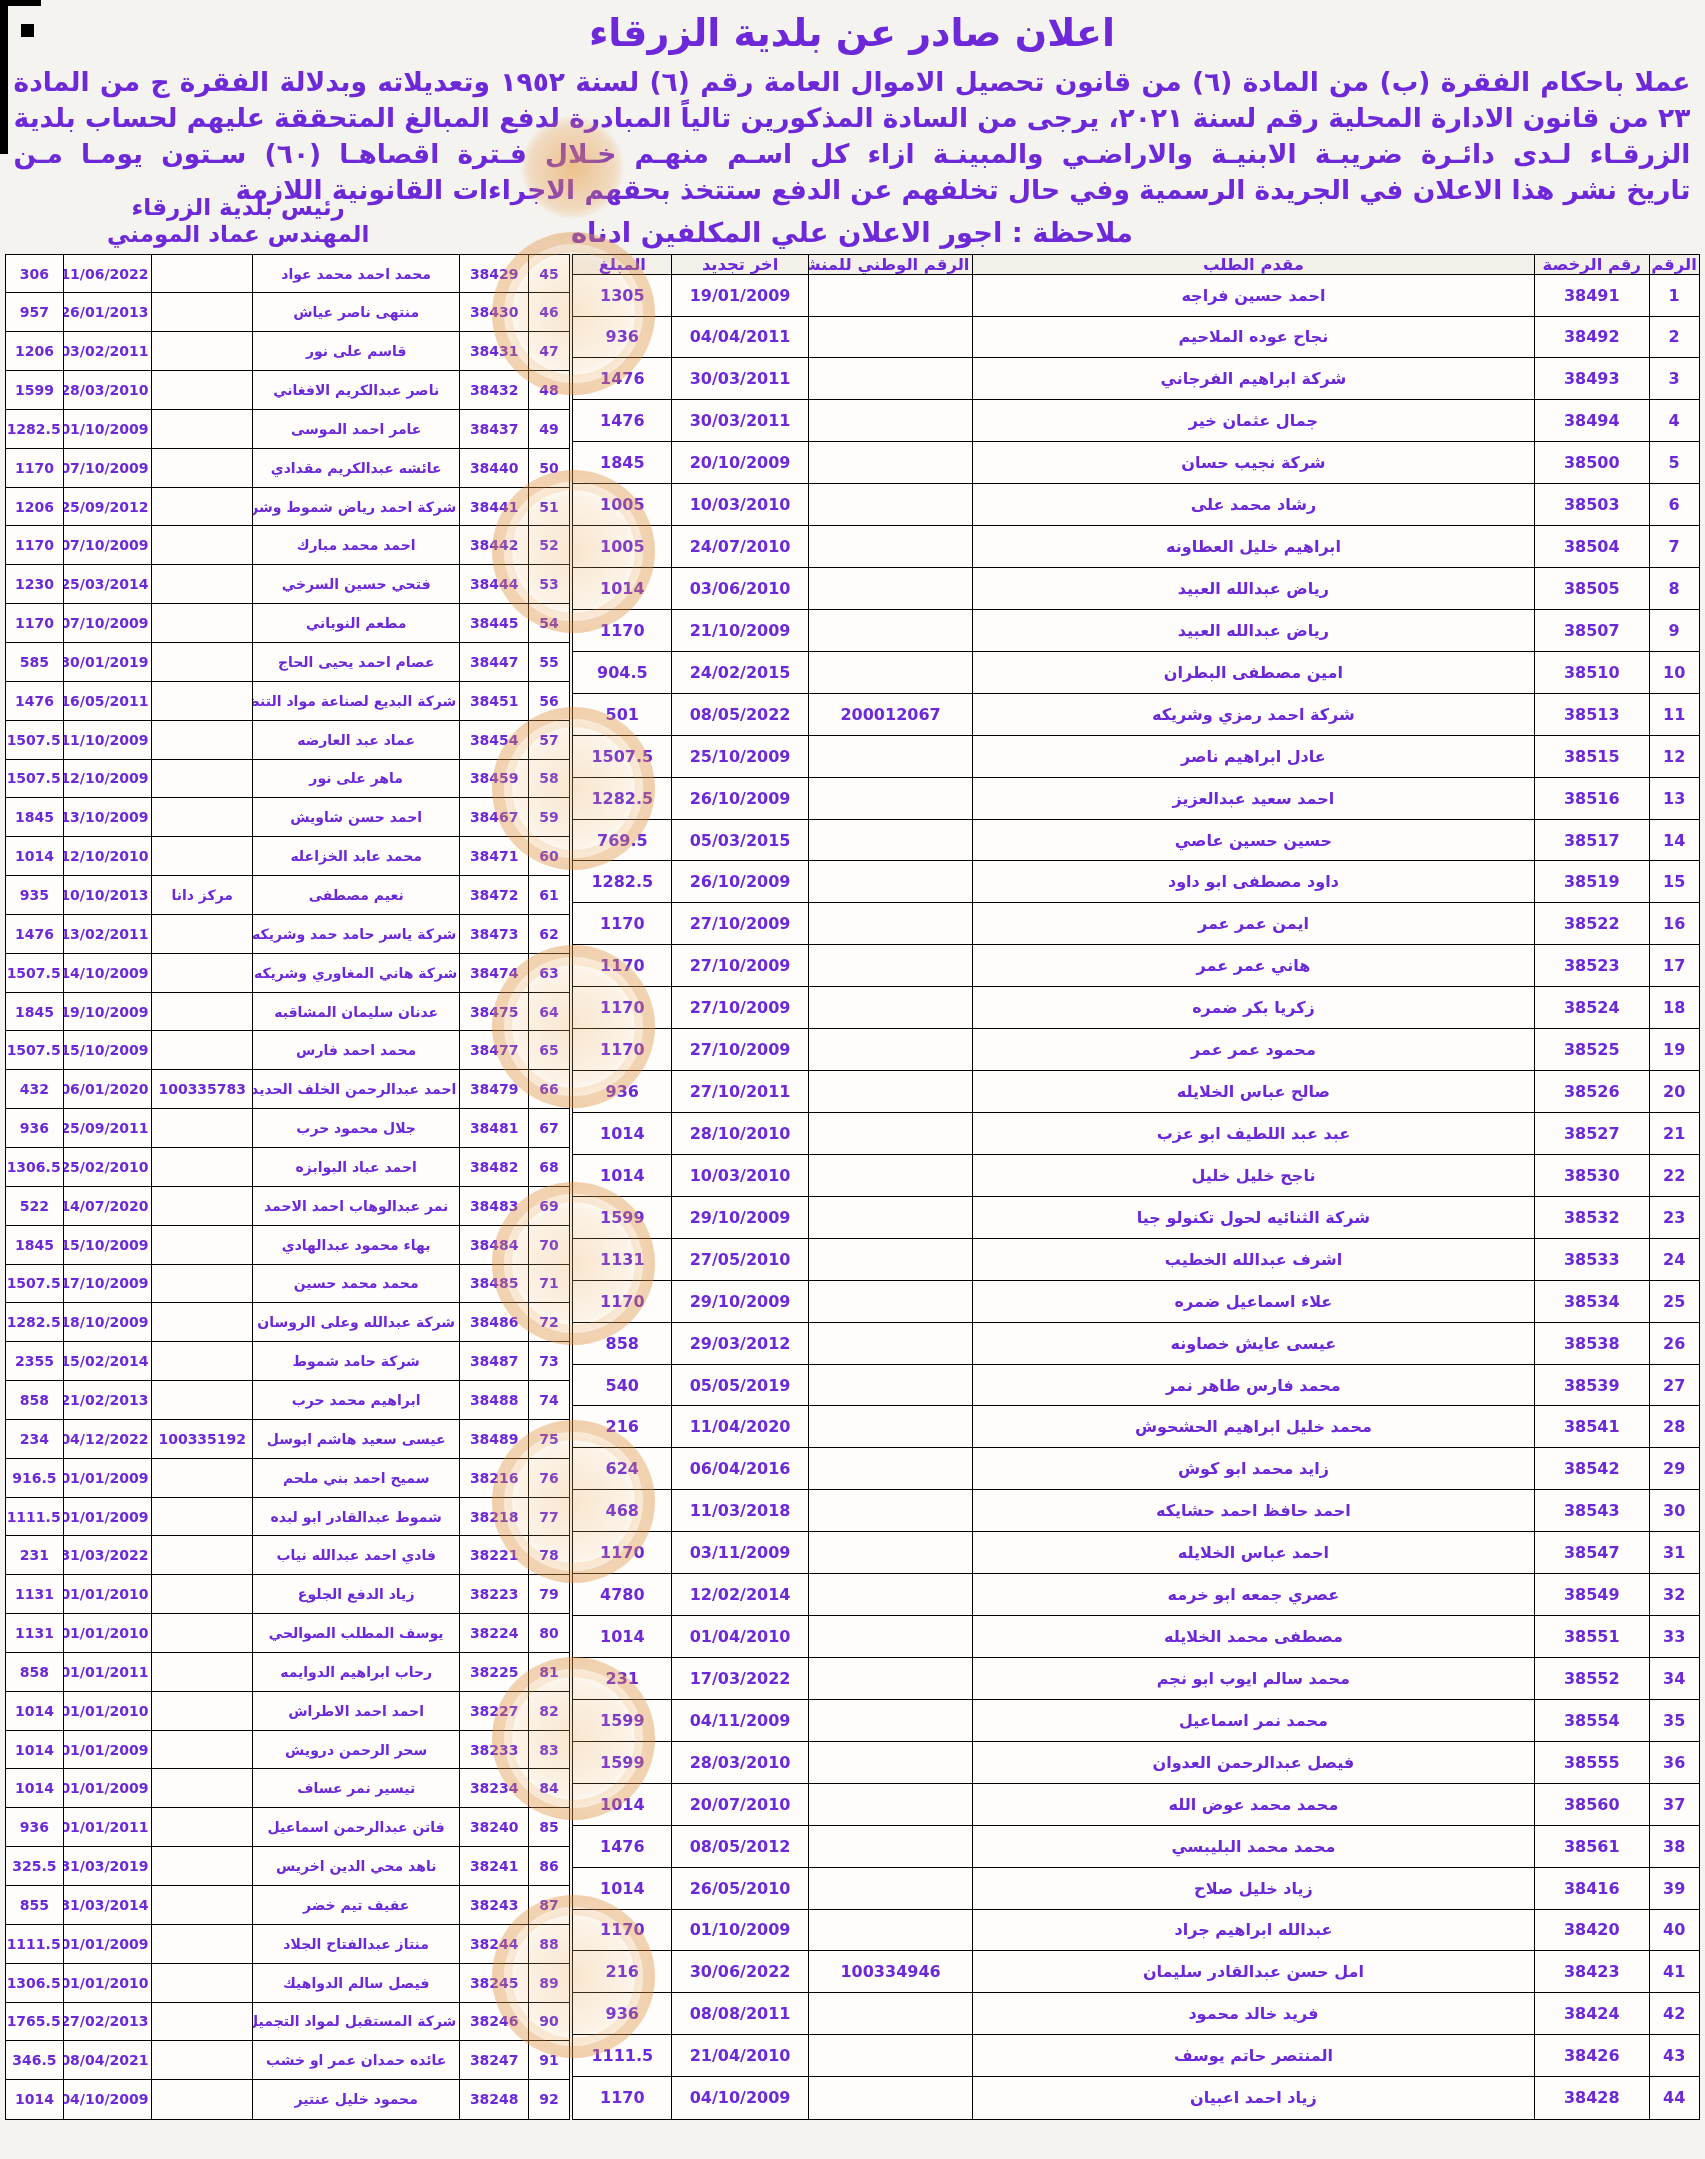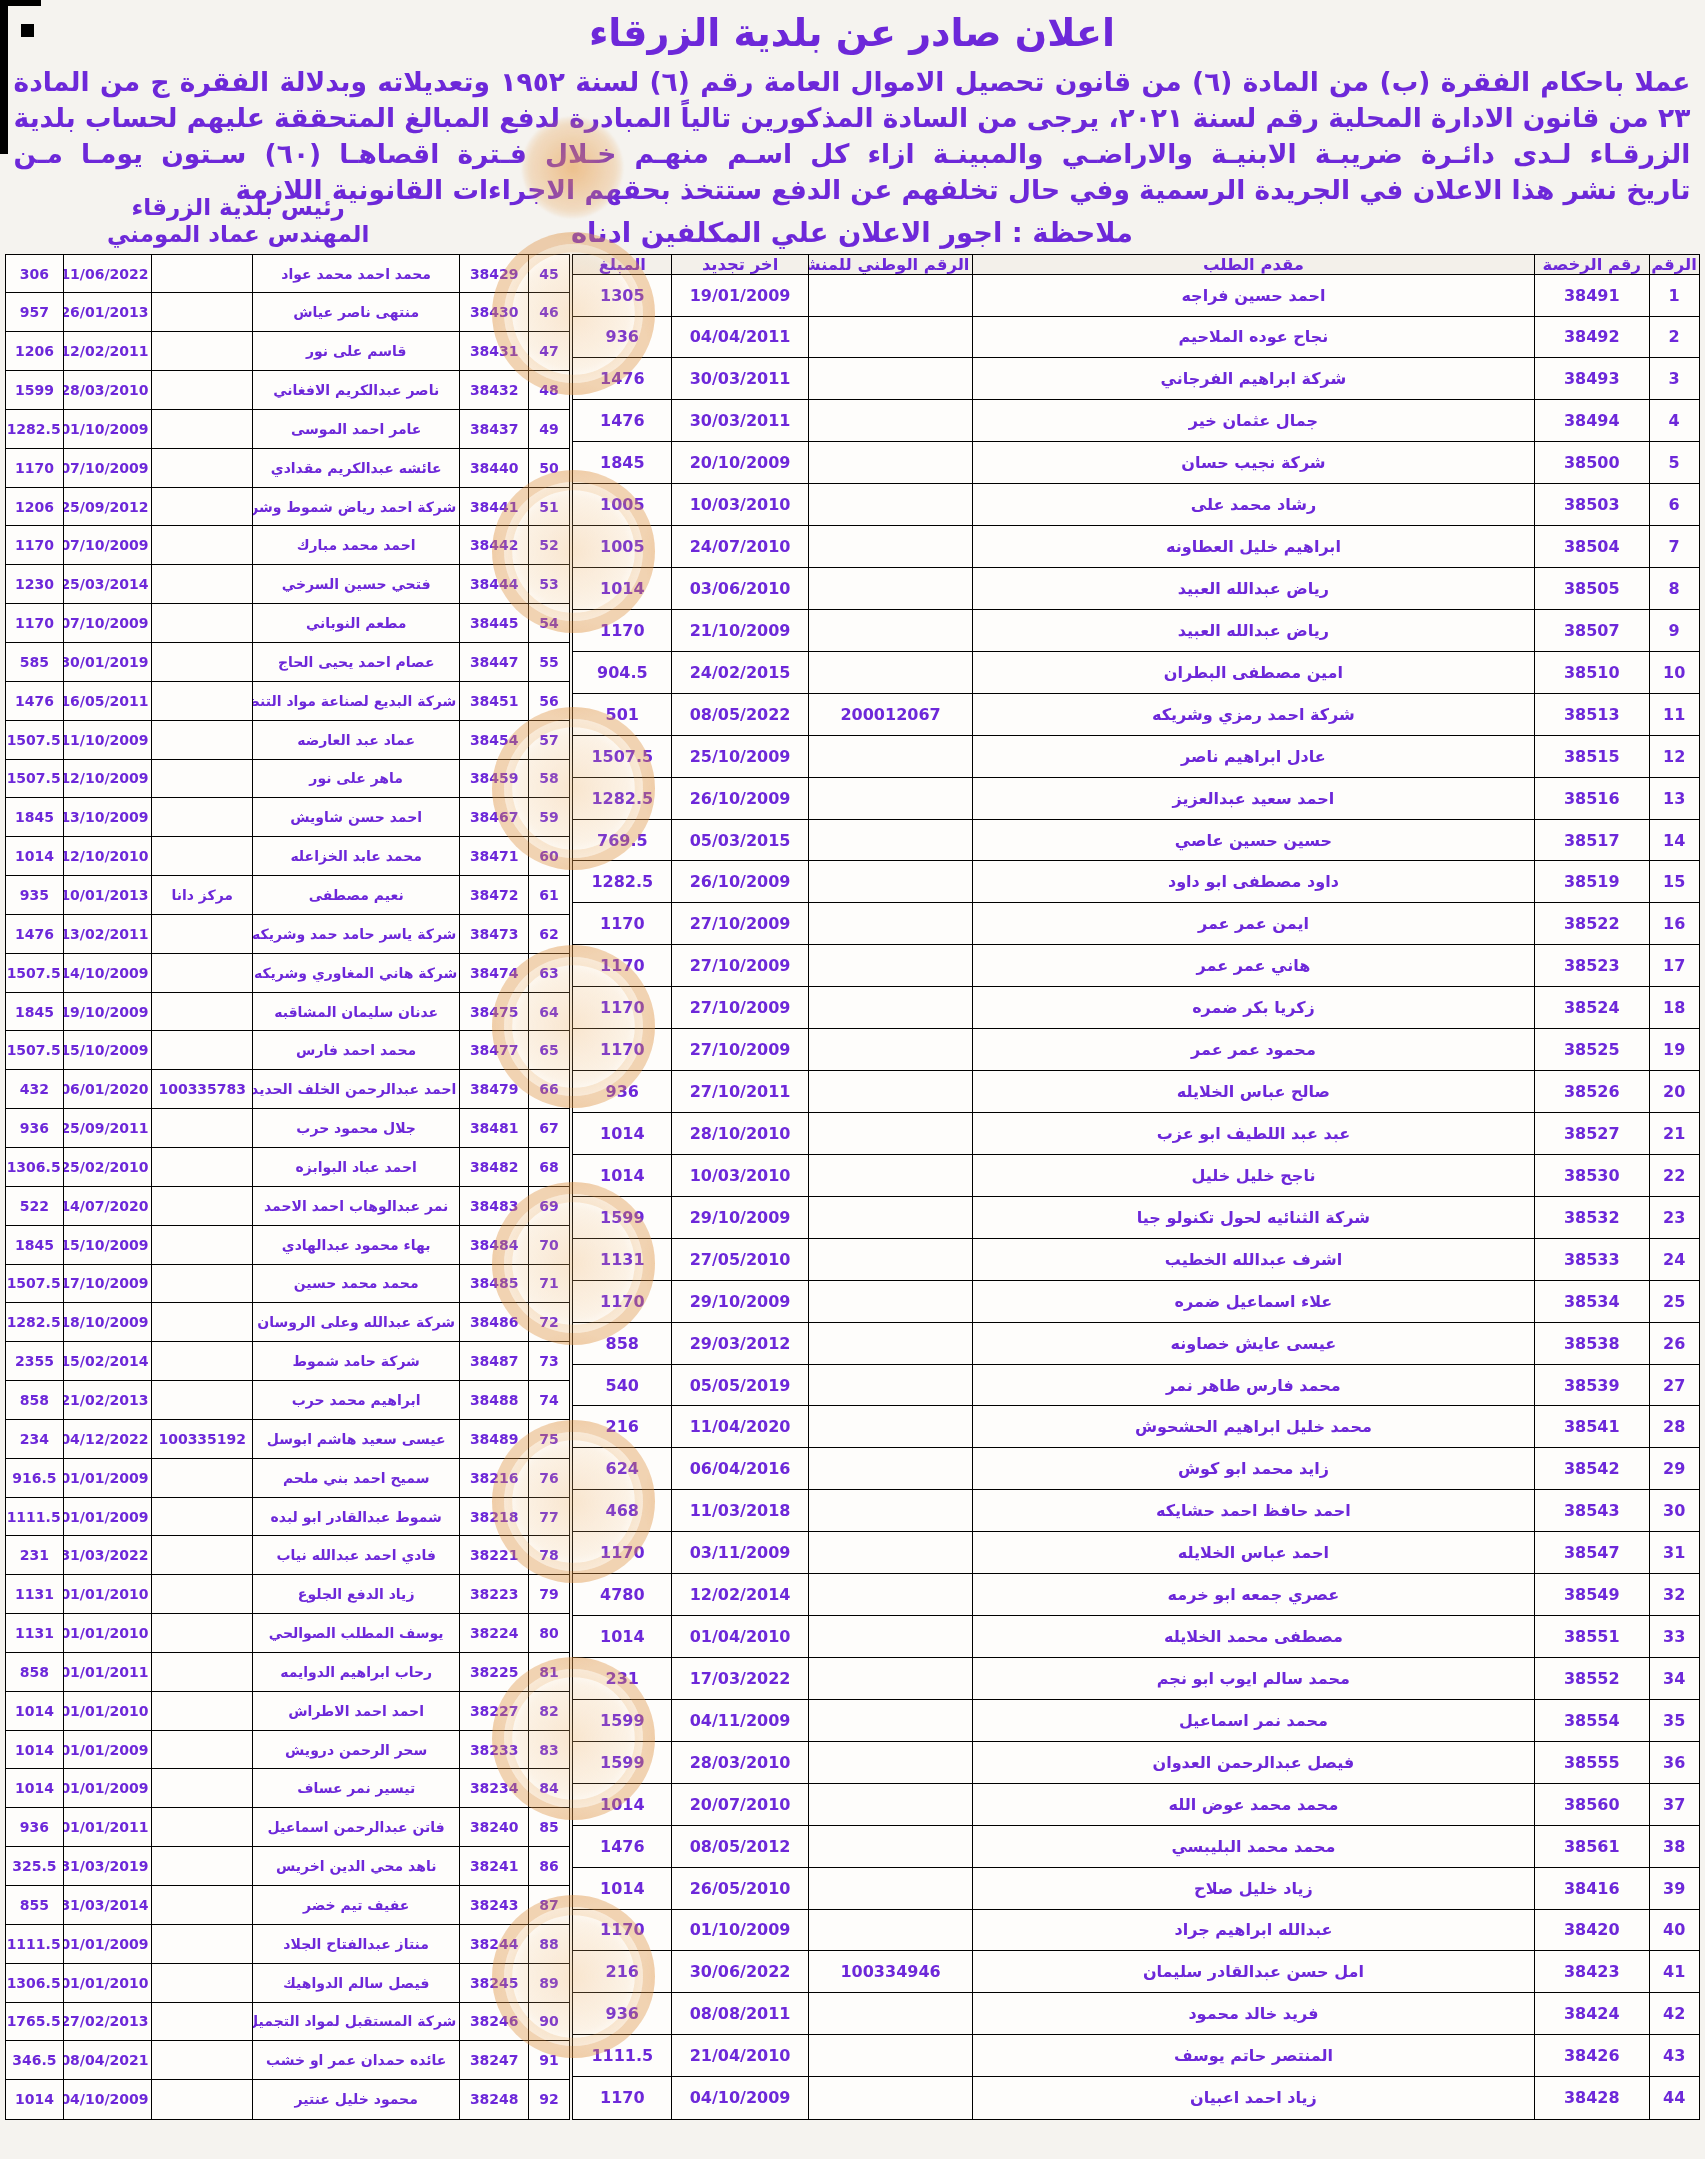--- a/index.html
+++ b/index.html
@@ -525,21 +525,21 @@
             <td class="c2">منتهى ناصر عياش</td>
             <td class="c3"></td>
             <td class="c4">26/01/2013</td>
             <td class="c5">957</td>
           </tr>
           <tr>
             <td class="c0 num-cell">47</td>
             <td class="c1">38431</td>
             <td class="c2">قاسم على نور</td>
             <td class="c3"></td>
-            <td class="c4">12/02/2011</td>
+            <td class="c4">03/02/2011</td>
             <td class="c5">1206</td>
           </tr>
           <tr>
             <td class="c0 num-cell">48</td>
             <td class="c1">38432</td>
             <td class="c2">ناصر عبدالكريم الافغاني</td>
             <td class="c3"></td>
             <td class="c4">28/03/2010</td>
             <td class="c5">1599</td>
           </tr>
@@ -637,21 +637,21 @@
             <td class="c2">محمد عابد الخزاعله</td>
             <td class="c3"></td>
             <td class="c4">12/10/2010</td>
             <td class="c5">1014</td>
           </tr>
           <tr>
             <td class="c0 num-cell">61</td>
             <td class="c1">38472</td>
             <td class="c2">نعيم مصطفى</td>
             <td class="c3">مركز دانا</td>
-            <td class="c4">10/01/2013</td>
+            <td class="c4">10/10/2013</td>
             <td class="c5">935</td>
           </tr>
           <tr>
             <td class="c0 num-cell">62</td>
             <td class="c1">38473</td>
             <td class="c2">شركة ياسر حامد حمد وشريكه</td>
             <td class="c3"></td>
             <td class="c4">13/02/2011</td>
             <td class="c5">1476</td>
           </tr>

